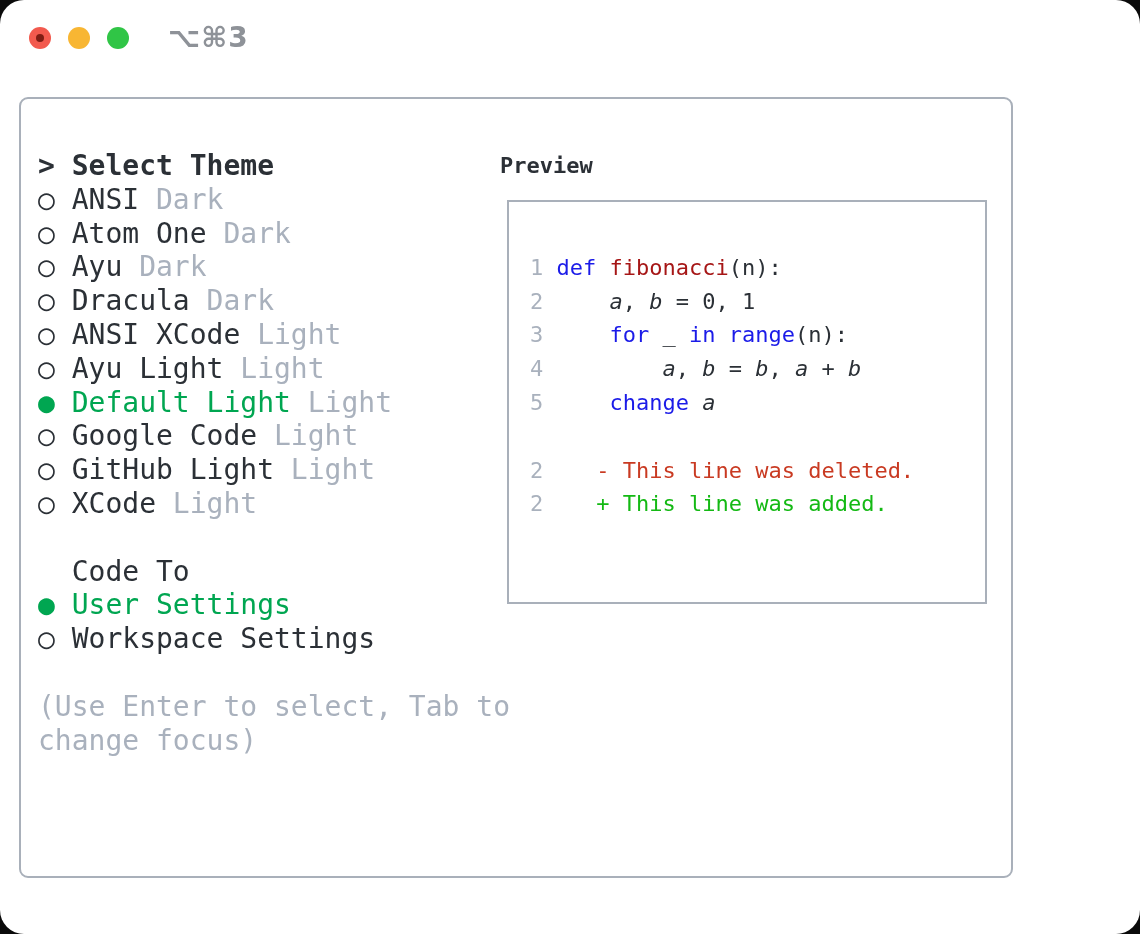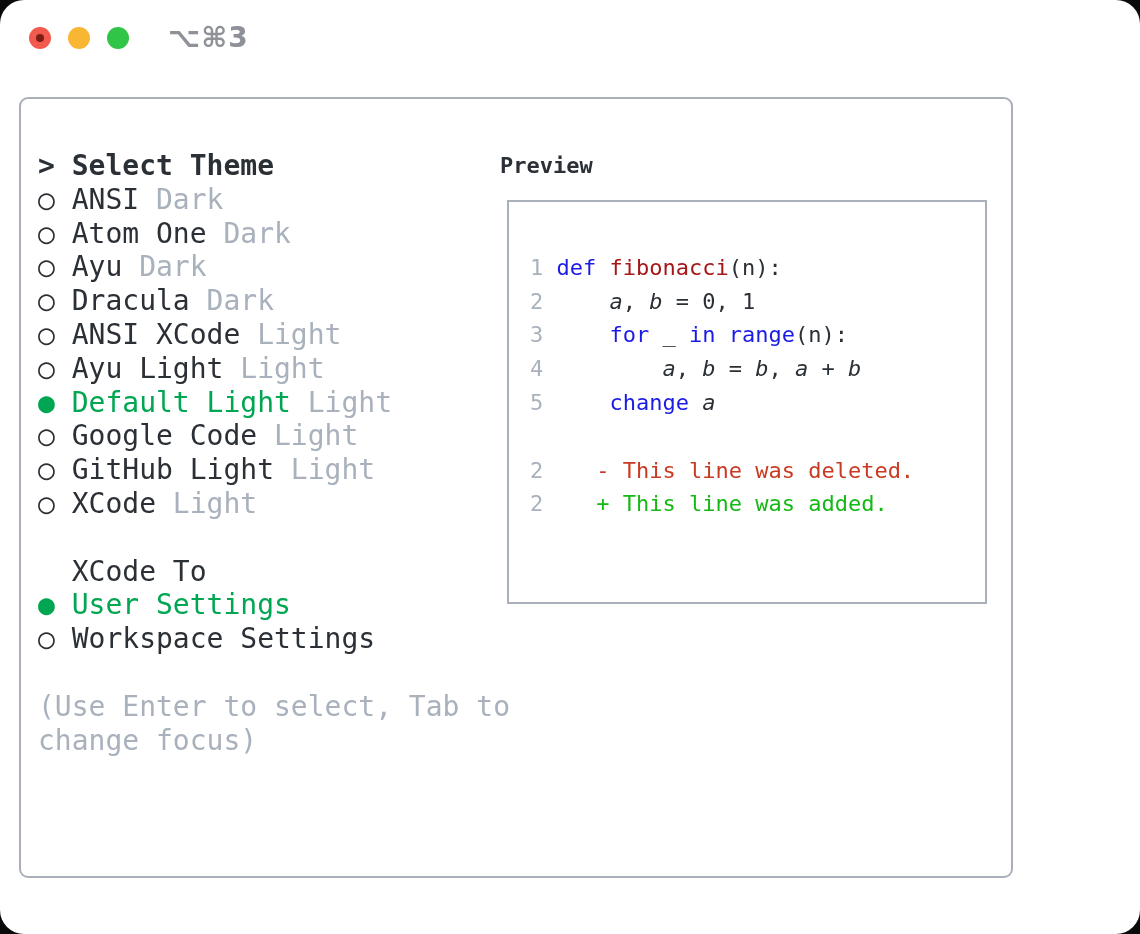--- a/index.html
+++ b/index.html
@@ -78,21 +78,21 @@
         <div class="row item"><span class="marker">○ </span><span class="name">Ayu</span><span class="variant"> Dark</span></div>
         <div class="row item"><span class="marker">○ </span><span class="name">Dracula</span><span class="variant"> Dark</span></div>
         <div class="row item"><span class="marker">○ </span><span class="name">ANSI XCode</span><span class="variant"> Light</span></div>
         <div class="row item"><span class="marker">○ </span><span class="name">Ayu Light</span><span class="variant"> Light</span></div>
         <div class="row item selected"><span class="marker">● </span><span class="name">Default Light</span><span class="variant"> Light</span></div>
         <div class="row item"><span class="marker">○ </span><span class="name">Google Code</span><span class="variant"> Light</span></div>
         <div class="row item"><span class="marker">○ </span><span class="name">GitHub Light</span><span class="variant"> Light</span></div>
         <div class="row item"><span class="marker">○ </span><span class="name">XCode</span><span class="variant"> Light</span></div>
       </div>
     <div class="row blank"></div>
-    <div class="row apply-header"><span class="marker"></span><span>XCode To</span></div>
+    <div class="row apply-header"><span class="marker"></span><span>Code To</span></div>
     <div id="apply-list">
         <div class="row opt selected"><span class="marker">● </span><span class="label">User Settings</span></div>
         <div class="row opt"><span class="marker">○ </span><span class="label">Workspace Settings</span></div>
       </div>
     <div class="row blank"></div>
     <div class="row help">(Use Enter to select, Tab to</div>
     <div class="row help">change focus)</div>
   </div>
 
   <div class="preview-title">Preview</div>

